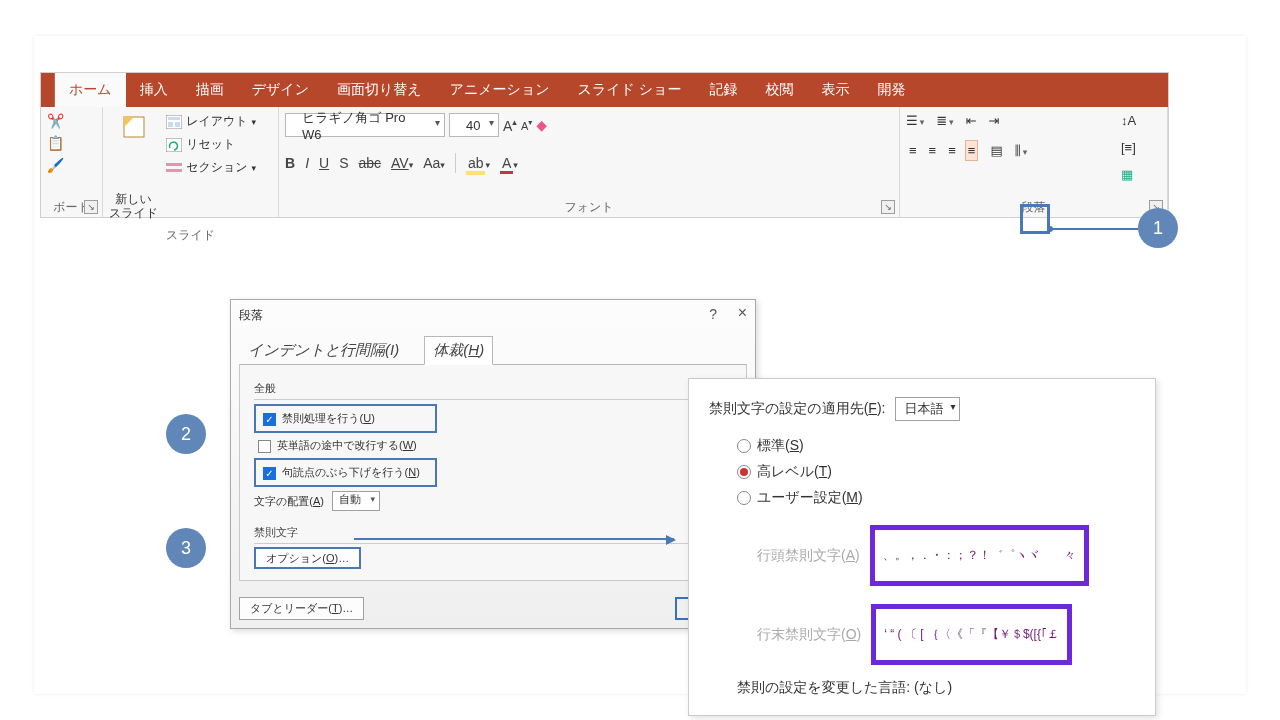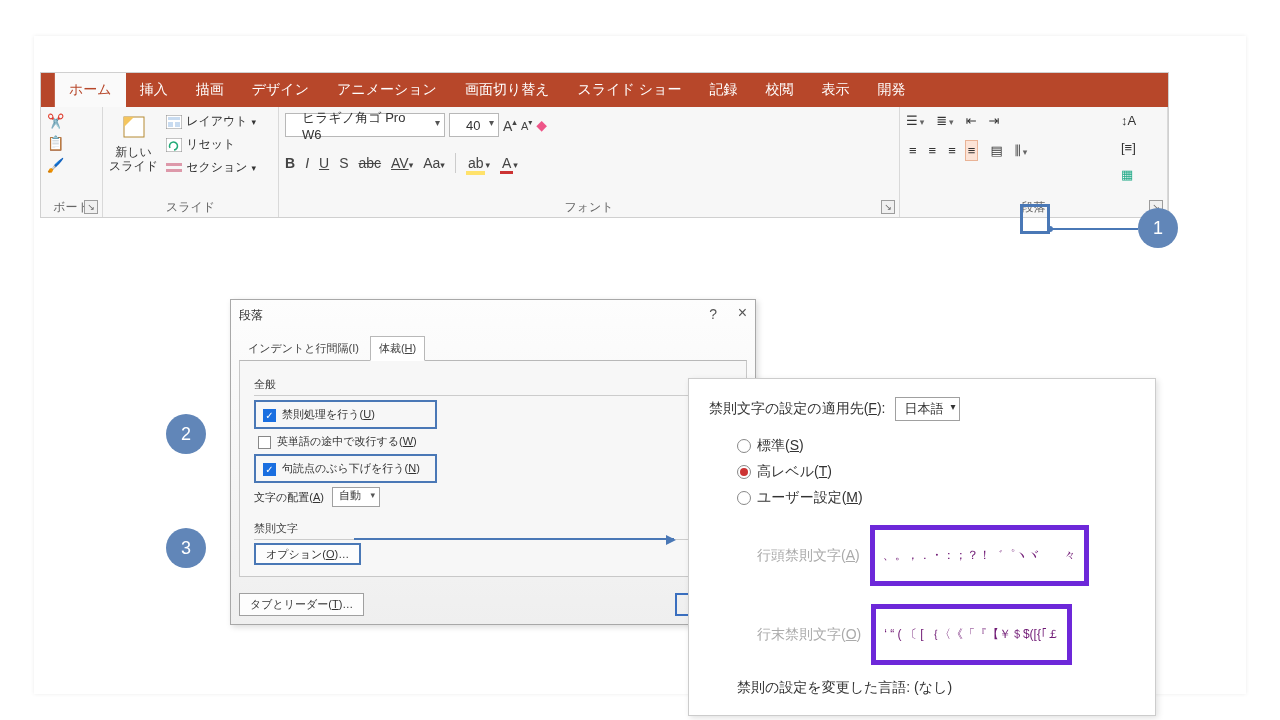--- a/index.html
+++ b/index.html
@@ -95,20 +95,21 @@
   .g-clip { width: 62px; }
   .clipCol { display:flex; flex-direction:column; gap:6px; align-items:flex-start; font-size:14px;}
   .g-slides { width: 176px; }
   .g-font { flex: 1; min-width: 368px; }
   .g-para { width: 268px; }
 
   .bigBtn {
     display:flex; flex-direction:column; align-items:center;
     font-size:12px; text-align:center; line-height:1.2;
     cursor:pointer;
+    gap:47px;
   }
   .bigBtn .ic { width:28px; height:28px; margin-bottom:4px;
     display:flex; align-items:center; justify-content:center; }
   .slideSmall { display:flex; flex-direction:column; gap:6px; font-size:12px; }
   .slideSmall .row { display:flex; align-items:center; gap:4px; cursor:pointer; white-space:nowrap;}
 
   .fontRow { display:flex; gap:4px; align-items:center; margin-bottom:8px;}
   .fontRow2 { display:flex; gap:10px; align-items:center; font-size:14px; flex-wrap:wrap;}
   .combo {
     height:24px; border:1px solid #b8b8b8; background:#fff;
@@ -167,22 +168,22 @@
     background:linear-gradient(180deg,#fdfdfd,#efefef);
     box-shadow:2px 2px 6px rgba(0,0,0,.15);
   }
   .dlgTitle {
     height:30px; display:flex; align-items:center;
     padding:0 8px; font-size:12px; position:relative;
   }
   .dlgTitle .help { position:absolute; right:38px; top:6px; font-size:14px; color:#555; cursor:pointer;}
   .dlgTitle .close { position:absolute; right:8px; top:4px; font-size:16px; color:#555; cursor:pointer;}
   .dlgTabs {
-    display:flex; gap:2px; padding:0 8px; margin-top:6px;
-    font-size:11px; color:#444;
+    display:flex; gap:16px; padding:0 8px; margin-top:6px;
+    font-size:15px; color:#444;font-style:italic;
   }
   .dlgTabs .dtab { padding:4px 8px; border:1px solid transparent; cursor:pointer;}
   .dlgTabs .dtab.active {
     background:#fff; border:1px solid #b8b8b8; border-bottom:1px solid #fff;
     position:relative; z-index:2;
   }
   .dlgBody {
     margin:0 8px 8px 8px; border:1px solid #c8c8c8; border-top:1px solid #b8b8b8;
     background:#f7f7f7; padding:10px 14px 14px 14px;
     margin-top:-1px;
@@ -247,22 +248,22 @@
 
 <div class="canvas">
 
   <div class="ribbon">
     <div class="tabs">
       <div class="filebox"></div>
       <div class="tab active">ホーム</div>
       <div class="tab">挿入</div>
       <div class="tab">描画</div>
       <div class="tab">デザイン</div>
+      <div class="tab">画面切り替え</div>
       <div class="tab">アニメーション</div>
-      <div class="tab">画面切り替え</div>
       <div class="tab">スライド ショー</div>
       <div class="tab">記録</div>
       <div class="tab">校閲</div>
       <div class="tab">表示</div>
       <div class="tab">開発</div>
     </div>
 
     <div class="ribbonBody">
 
       <div class="group g-clip">

